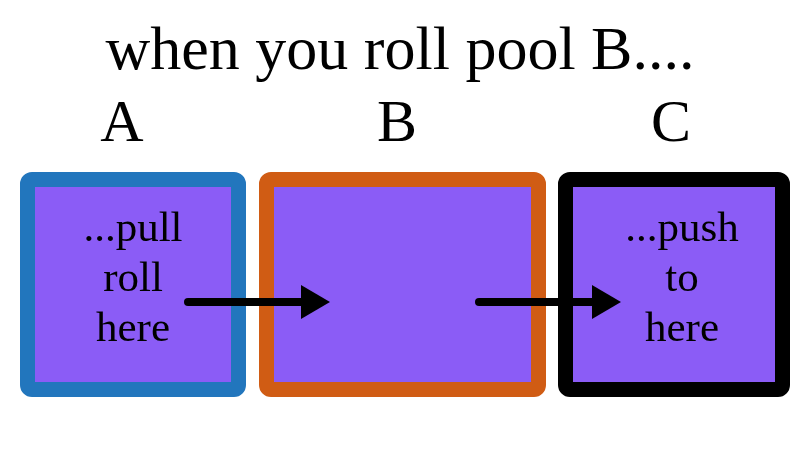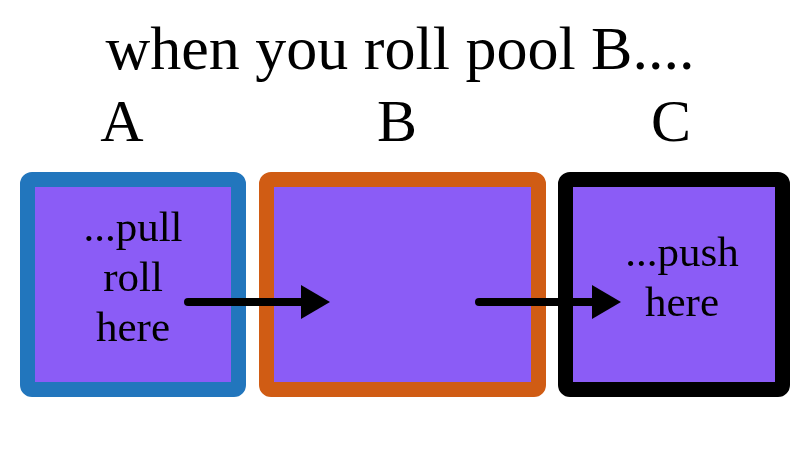--- a/index.html
+++ b/index.html
@@ -88,20 +88,21 @@
       <div>roll</div>
       <div>here</div>
     </div>
   </div>
 
   <div class="box b"></div>
 
   <div class="box c">
     <div class="box-text">
       <div>...push</div>
+      <div>to</div>
       <div>here</div>
     </div>
   </div>
 
   <svg class="arrows" viewBox="0 0 800 450" xmlns="http://www.w3.org/2000/svg">
     <g>
       <line class="shaft" x1="188" y1="302" x2="303" y2="302"></line>
       <polygon class="head" points="301,285 330,302 301,319"></polygon>
     </g>
     <g>

